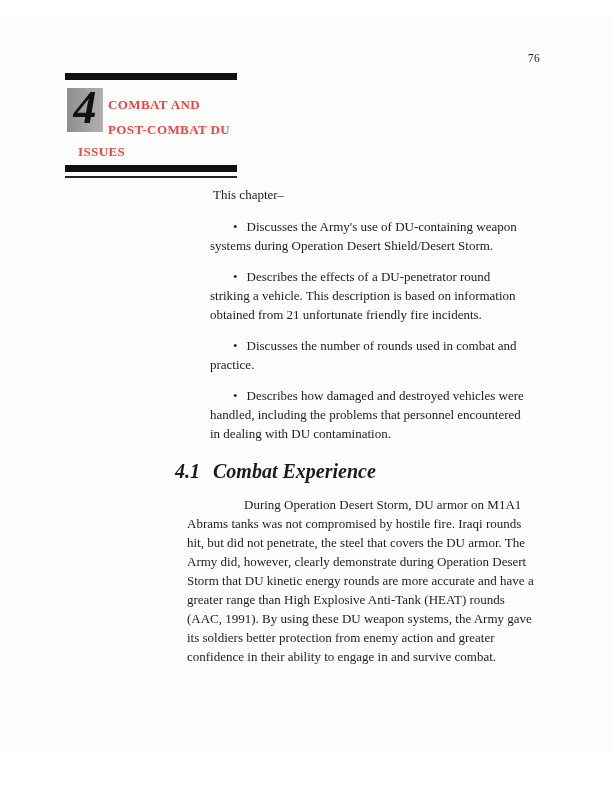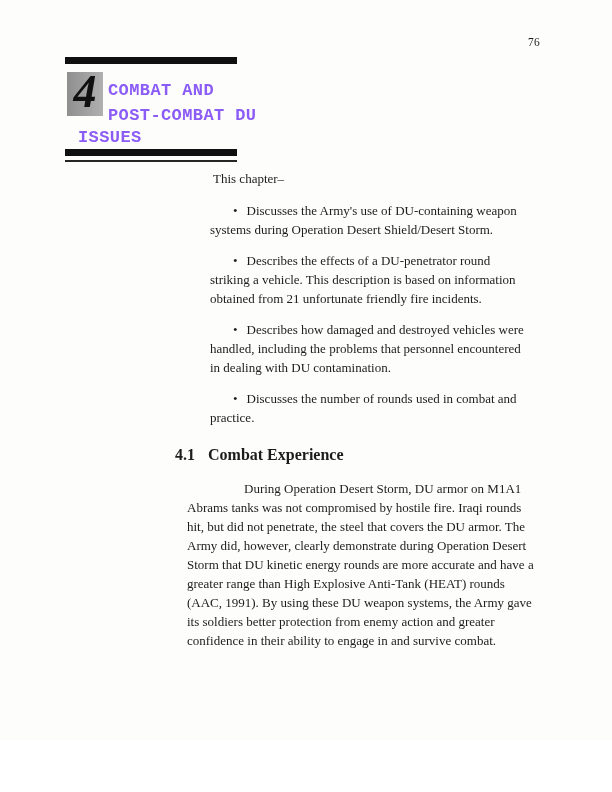--- a/index.html
+++ b/index.html
@@ -3,21 +3,21 @@
 <meta charset="utf-8">
 <style>
   html, body { margin: 0; padding: 0; }
   body {
     width: 612px; height: 792px;
     background: #ffffff;
     font-family: "Liberation Serif", serif;
   }
   .sheet {
     position: absolute;
-    left: 0; top: 0;
+    left: 0; top: 16px;
     width: 612px; height: 740px;
     background: var(--page-bg, #fdfdfb);
     color: var(--ink, #1c1c1c);
     overflow: hidden;
   }
   .page-number {
     position: absolute;
     top: 36px; right: 72px;
     font-size: 11.5px;
     letter-spacing: 0.3px;
@@ -48,25 +48,25 @@
     font-family: "Liberation Serif", serif;
     font-style: italic;
     font-weight: bold;
     font-size: 46px;
     line-height: 1;
     color: #111;
     transform: translateY(-2px);
   }
   .chapter-title {
     position: absolute;
-    font-family: Liberation Mono, monospace;
+    font-family: Liberation Serif, serif;
     font-weight: bold;
-    font-size: 17px;
+    font-size: 13px;
     letter-spacing: 0.4px;
-    color: #8b5cf6;
+    color: #ef4444;
     white-space: nowrap;
   }
   .line1 { left: 108px; top: 81px; }
   .line2 { left: 108px; top: 106px; }
   .line3 { left: 78px;  top: 128px; }
 
   
   .body-block {
     position: absolute;
     left: 175px; top: 169px;
@@ -76,23 +76,24 @@
     color: var(--ink, #1c1c1c);
   }
   .intro { margin: 0 0 13px 38px; }
   .bullet {
     margin: 0 17px 12px 35px;
     text-indent: 23px;
   }
   .bullet .marker { margin-right: 9px; }
   .section-heading {
     margin: 18px 0 14px 0;
-    font-size: 16px;
+    font-size: 20px;
     line-height: 20px;
     font-weight: bold;
+    font-style: italic;
   }
   .section-heading .sec-num { margin-right: 13px; }
   .paragraph {
     margin: 12px;
     text-indent: 57px;
   }
 </style>
 </head>
 <body>
 
@@ -121,25 +122,25 @@
 
     <p class="bullet">
       <span class="marker">•</span><span>Discusses the Army's use of DU-containing weapon systems during Operation Desert Shield/Desert Storm.</span>
     </p>
 
     <p class="bullet">
       <span class="marker">•</span><span>Describes the effects of a DU-penetrator round striking a vehicle. This description is based on information obtained from 21 unfortunate friendly fire incidents.</span>
     </p>
 
     <p class="bullet">
-      <span class="marker">•</span><span>Describes how damaged and destroyed vehicles were handled, including the problems that personnel encountered in dealing with DU contamination.</span>
+      <span class="marker">•</span><span>Discusses the number of rounds used in combat and practice.</span>
     </p>
 
     <p class="bullet">
-      <span class="marker">•</span><span>Discusses the number of rounds used in combat and practice.</span>
+      <span class="marker">•</span><span>Describes how damaged and destroyed vehicles were handled, including the problems that personnel encountered in dealing with DU contamination.</span>
     </p>
 
     <h2 class="section-heading">
       <span class="sec-num">4.1</span><span class="sec-title">Combat Experience</span>
     </h2>
 
     <p class="paragraph">During Operation Desert Storm, DU armor on M1A1 Abrams tanks was not compromised by hostile fire. Iraqi rounds hit, but did not penetrate, the steel that covers the DU armor. The Army did, however, clearly demonstrate during Operation Desert Storm that DU kinetic energy rounds are more accurate and have a greater range than High Explosive Anti-Tank (HEAT) rounds (AAC, 1991). By using these DU weapon systems, the Army gave its soldiers better protection from enemy action and greater confidence in their ability to engage in and survive combat.</p>
 
   </main>
 </div>

